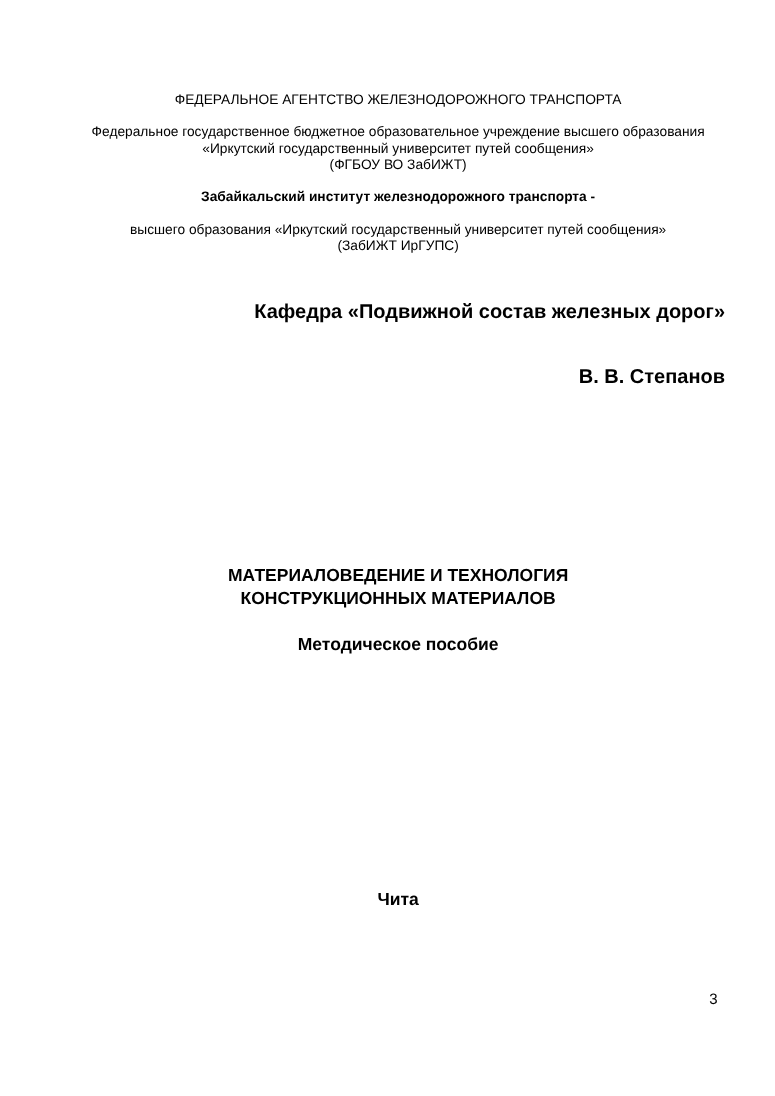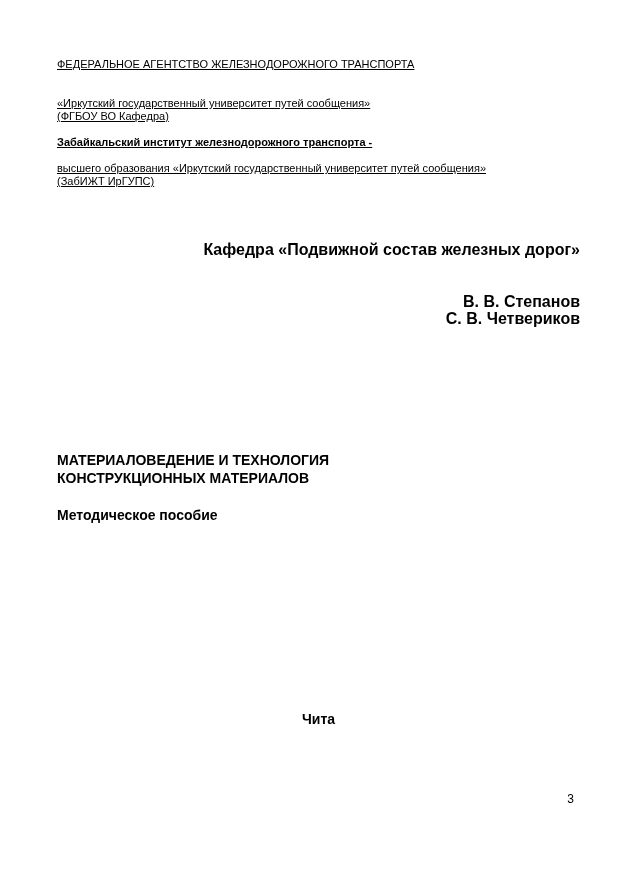--- a/index.html
+++ b/index.html
@@ -12,26 +12,26 @@
     width: 620px;
     height: 877px;
     background: #ffffff;
     color: #000000;
     font-family: "Liberation Sans", "DejaVu Sans", sans-serif;
     overflow: hidden;
   }
   
   .header-block {
     position: absolute;
-    top: 58px;
+    top: 74px;
     left: 57px;
     width: 523px;
+    text-align: center;
     font-size: 11px;
     line-height: 13px;
-    text-decoration: underline;
   }
   .header-block p {
     margin: 0;
   }
   .founder, .institute {
     margin-top: 13px !important;
   }
   .bold {
     font-weight: bold;
   }
@@ -48,21 +48,21 @@
   }
   .authors {
     margin-top: 35px;
   }
   
   .title-block {
     position: absolute;
     top: 451px;
     left: 57px;
     width: 523px;
-    text-align: left;
+    text-align: center;
     font-weight: bold;
     font-size: 14px;
     line-height: 18px;
   }
   .subtitle {
     margin-top: 20px;
     line-height: 17px;
   }
   
   .city-block {
@@ -87,37 +87,36 @@
   }
 </style>
 </head>
 <body>
 
 <div class="page">
 
   <div class="header-block">
     <p class="agency">ФЕДЕРАЛЬНОЕ АГЕНТСТВО ЖЕЛЕЗНОДОРОЖНОГО ТРАНСПОРТА</p>
     <p class="founder">
-      <br>
+      <span>Федеральное государственное бюджетное образовательное учреждение высшего образования</span><br>
       <span>«Иркутский государственный университет путей сообщения»</span><br>
-      <span>(ФГБОУ ВО Кафедра)</span>
+      <span>(ФГБОУ ВО ЗабИЖТ)</span>
     </p>
     <p class="institute">
       <span class="bold">Забайкальский институт железнодорожного транспорта -</span><br>
       <br>
       <span>высшего образования «Иркутский государственный университет путей сообщения»</span><br>
       <span>(ЗабИЖТ ИрГУПС)</span>
     </p>
   </div>
 
   <div class="dept-block">
     <div class="department">Кафедра «Подвижной состав железных дорог»</div>
     <div class="authors">
       <div>В. В. Степанов</div>
-      <div>С. В. Четвериков</div>
     </div>
   </div>
 
   <div class="title-block">
     <div class="main-title">
       <div>МАТЕРИАЛОВЕДЕНИЕ И ТЕХНОЛОГИЯ</div>
       <div>КОНСТРУКЦИОННЫХ МАТЕРИАЛОВ</div>
     </div>
     <div class="subtitle">
       <div>Методическое пособие</div>

